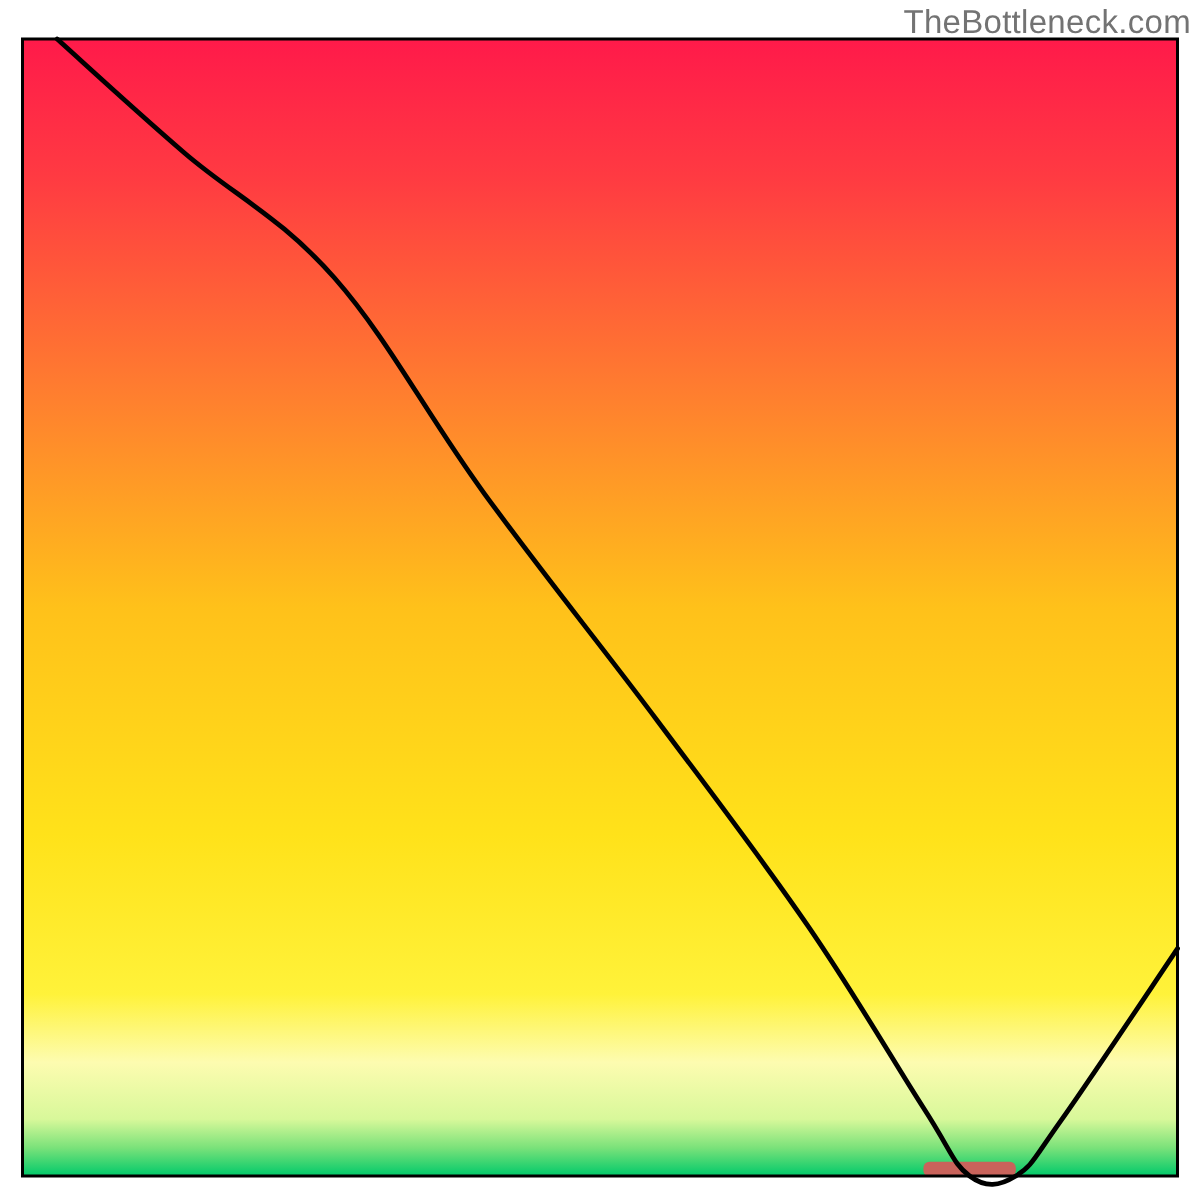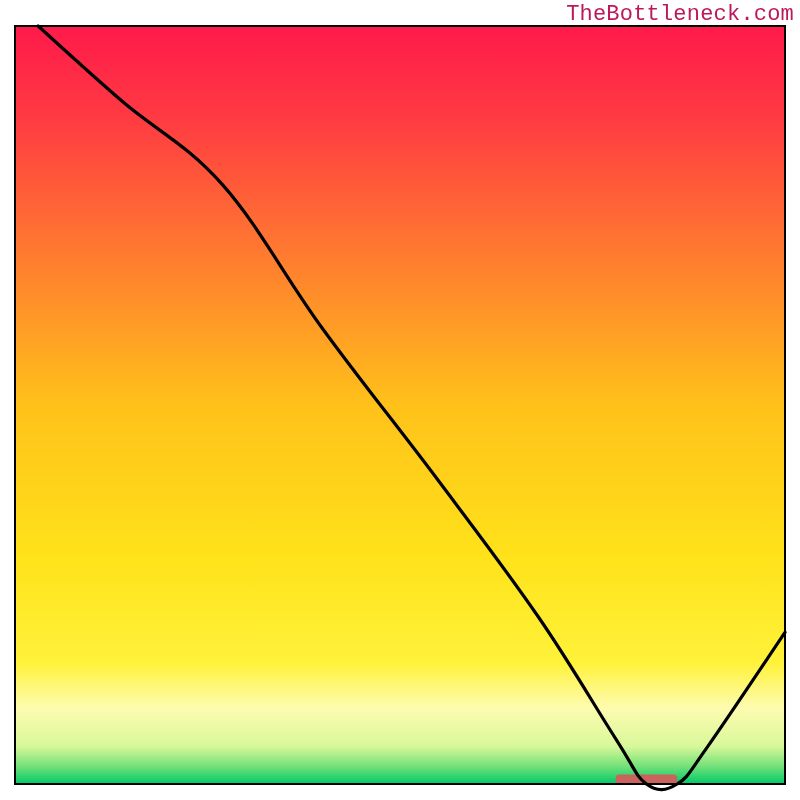--- a/index.html
+++ b/index.html
@@ -15,24 +15,23 @@
     position: relative;
     width: 800px;
     height: 800px;
   }
   .watermark {
     position: absolute;
     top: 2px;
     right: 6px;
     font-size: 22px;
     font-weight: 500;
-    color: #be185d;
+    color: #737373;
     letter-spacing: 0.2px;
     z-index: 30;
-    font-family: Liberation Mono, monospace;
   }
   svg.bg {
     position: absolute;
     left: 0;
     top: 0;
     width: 800px;
     height: 800px;
     z-index: 1;
   }
   svg.overlay {

